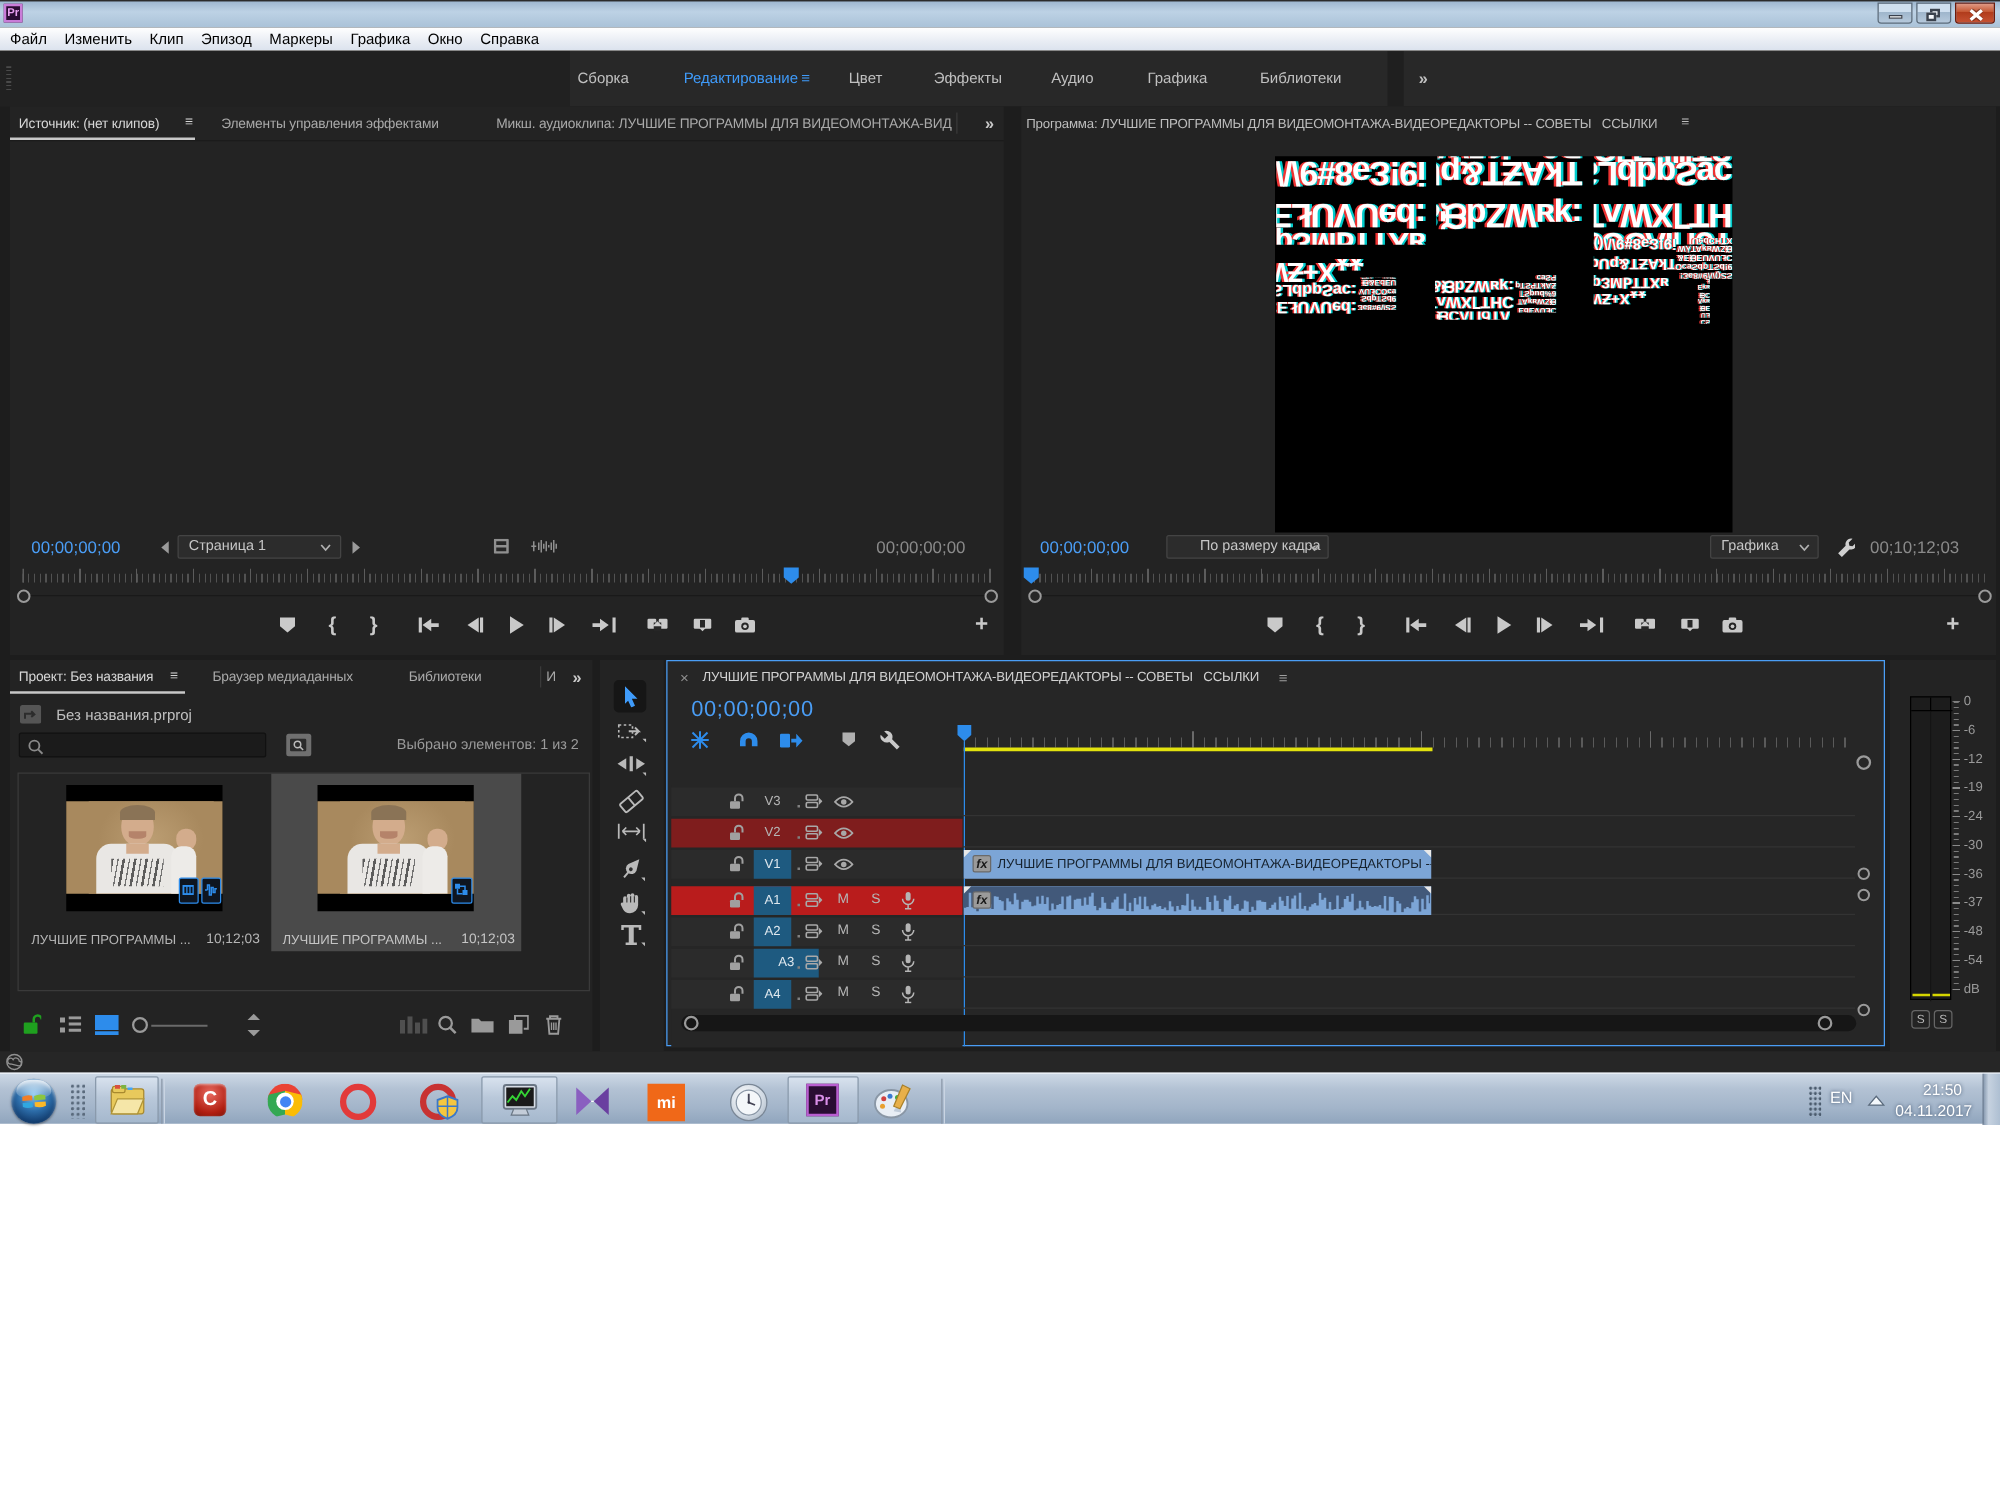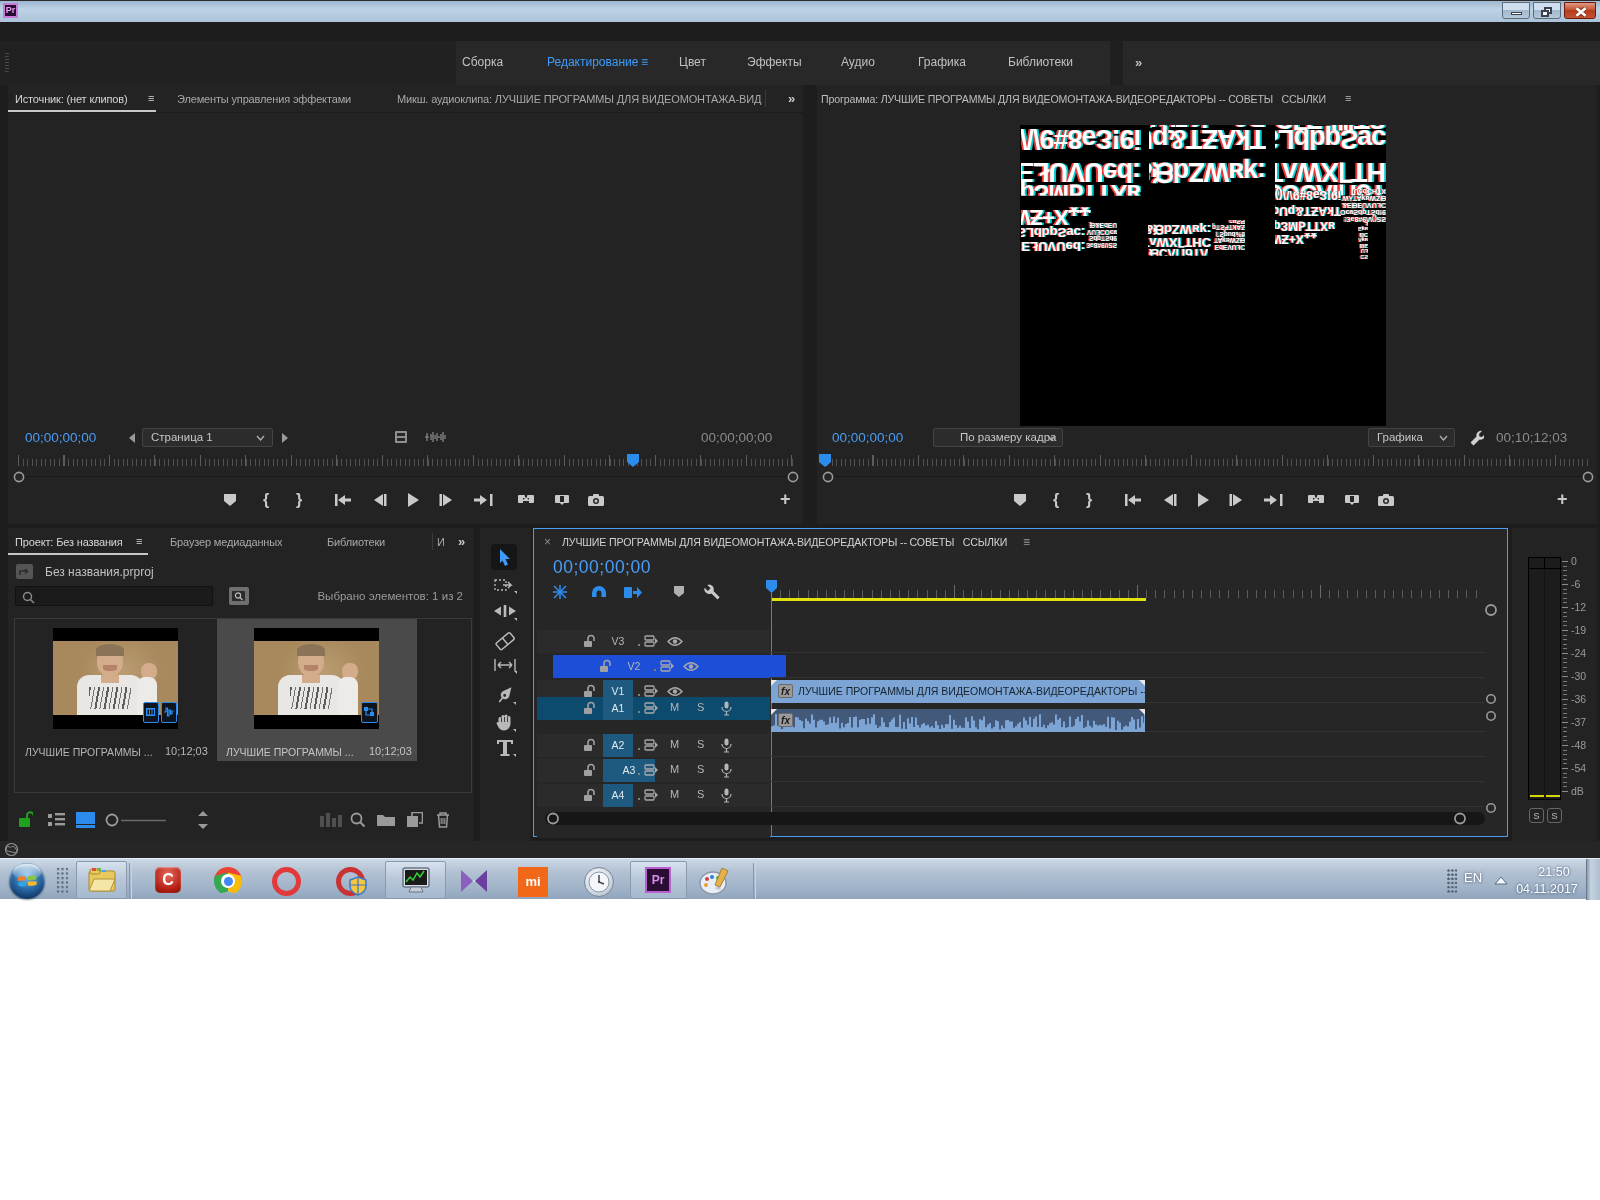--- a/index.html
+++ b/index.html
@@ -36,20 +36,21 @@
         <div class="abs" style="left:10px;top:4px;width:8px;height:7px;border:2px solid #3a424e;background:#f5f8fc"></div>
         <div class="abs" style="left:7px;top:7px;width:8px;height:7px;border:2px solid #3a424e;background:#f5f8fc"></div>
       </div>
     <div class="wbtn" style="left:1564px;width:32px;background:linear-gradient(#e09a86,#c4542f 45%,#b13c1c 46%,#c65233);border-color:#6e1a0a">
         <svg class="abs" style="left:10px;top:4px" width="12" height="10">
           <path d="M1.5 1 L6 4.2 L10.5 1 M1.5 9 L6 5.8 L10.5 9" stroke="#43191078" fill="none" stroke-width="4"></path>
           <path d="M1.5 1.2 L10.5 8.8 M10.5 1.2 L1.5 8.8" stroke="#fff" stroke-width="2.6"></path>
         </svg>
       </div>
   </div>
+  <div id="menubar"><span style="margin-left:1px">Файл</span><span>Изменить</span><span>Клип</span><span>Эпизод</span><span>Маркеры</span><span>Графика</span><span>Окно</span><span>Справка</span></div>
   <div id="wsbar">
     <div class="abs" style="left:0;top:0;width:456px;height:44px;background:#212121"></div>
     <div class="abs" style="left:1110px;top:0;width:13px;height:44px;background:#1f1f1f"></div>
     <div class="abs" style="left:5px;top:12px;width:4px;height:19px;background:repeating-linear-gradient(#4a4a4a 0 1px,transparent 1px 3px)"></div>
     <div class="wstab" style="left:462px">Сборка</div>
     <div class="wstab" style="left:547px;color:#3f9bfa">Редактирование</div>
     <div class="wstab" style="left:641px;color:#3f9bfa">≡</div>
     <div class="wstab" style="left:679px">Цвет</div>
     <div class="wstab" style="left:747px">Эффекты</div>
     <div class="wstab" style="left:841px">Аудио</div>
@@ -451,21 +452,21 @@
       <svg class="abs" style="left:107px;top:5px" width="14" height="12" viewBox="0 0 14 12">
           <rect x="1" y="1" width="9" height="4" rx="1" fill="none" stroke="#a8a8a8" stroke-width="1.3"></rect>
           <rect x="1" y="7" width="9" height="4" rx="1" fill="none" stroke="#a8a8a8" stroke-width="1.3"></rect>
           <path d="M11 3 l3 3 -3 3" fill="#a8a8a8" stroke="none"></path>
         </svg>
       <svg class="abs" style="left:130px;top:6px" width="16" height="11" viewBox="0 0 16 11">
           <path d="M1 5.5 Q8 -2 15 5.5 Q8 13 1 5.5 Z" fill="none" stroke="#a8a8a8" stroke-width="1.4"></path>
           <circle cx="8" cy="5.5" r="2.2" fill="#a8a8a8"></circle>
         </svg>
     </div>
-    <div class="abs" style="left:19px;top:126px;width:233px;height:23px;background:#1d4ed8">
+    <div class="abs" style="left:3px;top:126px;width:233px;height:23px;background:#7f1d1d">
       <svg class="abs" style="left:46px;top:4px" width="14" height="14" viewBox="0 0 14 14">
           <rect x="1" y="7" width="8" height="6" rx="1" fill="#a0a0a0"></rect>
           <path d="M5 7 V4.5 a3 3 0 0 1 6 0 V7" fill="none" stroke="#a0a0a0" stroke-width="1.6"></path>
         </svg>
       <div class="abs" style="left:66px;top:0;width:30px;height:23px;color:#b5b5b5;font-size:10.5px;text-align:center;line-height:23px">V2</div>
       <div class="abs" style="left:101px;top:14px;width:2px;height:2px;background:#808080"></div>
       <svg class="abs" style="left:107px;top:5px" width="14" height="12" viewBox="0 0 14 12">
           <rect x="1" y="1" width="9" height="4" rx="1" fill="none" stroke="#a8a8a8" stroke-width="1.3"></rect>
           <rect x="1" y="7" width="9" height="4" rx="1" fill="none" stroke="#a8a8a8" stroke-width="1.3"></rect>
           <path d="M11 3 l3 3 -3 3" fill="#a8a8a8" stroke="none"></path>
@@ -485,21 +486,21 @@
       <svg class="abs" style="left:107px;top:5px" width="14" height="12" viewBox="0 0 14 12">
           <rect x="1" y="1" width="9" height="4" rx="1" fill="none" stroke="#a8a8a8" stroke-width="1.3"></rect>
           <rect x="1" y="7" width="9" height="4" rx="1" fill="none" stroke="#a8a8a8" stroke-width="1.3"></rect>
           <path d="M11 3 l3 3 -3 3" fill="#a8a8a8" stroke="none"></path>
         </svg>
       <svg class="abs" style="left:130px;top:6px" width="16" height="11" viewBox="0 0 16 11">
           <path d="M1 5.5 Q8 -2 15 5.5 Q8 13 1 5.5 Z" fill="none" stroke="#a8a8a8" stroke-width="1.4"></path>
           <circle cx="8" cy="5.5" r="2.2" fill="#a8a8a8"></circle>
         </svg>
     </div>
-    <div class="abs" style="left:3px;top:168px;width:233px;height:23px;background:#0c4a6e">
+    <div class="abs" style="left:3px;top:180px;width:233px;height:23px;background:#b91c1c">
       <svg class="abs" style="left:46px;top:4px" width="14" height="14" viewBox="0 0 14 14">
           <rect x="1" y="7" width="8" height="6" rx="1" fill="#a0a0a0"></rect>
           <path d="M5 7 V4.5 a3 3 0 0 1 6 0 V7" fill="none" stroke="#a0a0a0" stroke-width="1.6"></path>
         </svg>
       <div class="abs" style="left:66px;top:0;width:30px;height:23px;background:#1e5a80;color:#dfe8ee;font-size:10.5px;text-align:center;line-height:23px">A1</div>
       <div class="abs" style="left:101px;top:14px;width:2px;height:2px;background:#808080"></div>
       <svg class="abs" style="left:107px;top:5px" width="14" height="12" viewBox="0 0 14 12">
           <rect x="1" y="1" width="9" height="4" rx="1" fill="none" stroke="#a8a8a8" stroke-width="1.3"></rect>
           <rect x="1" y="7" width="9" height="4" rx="1" fill="none" stroke="#a8a8a8" stroke-width="1.3"></rect>
           <path d="M11 3 l3 3 -3 3" fill="#a8a8a8" stroke="none"></path>

